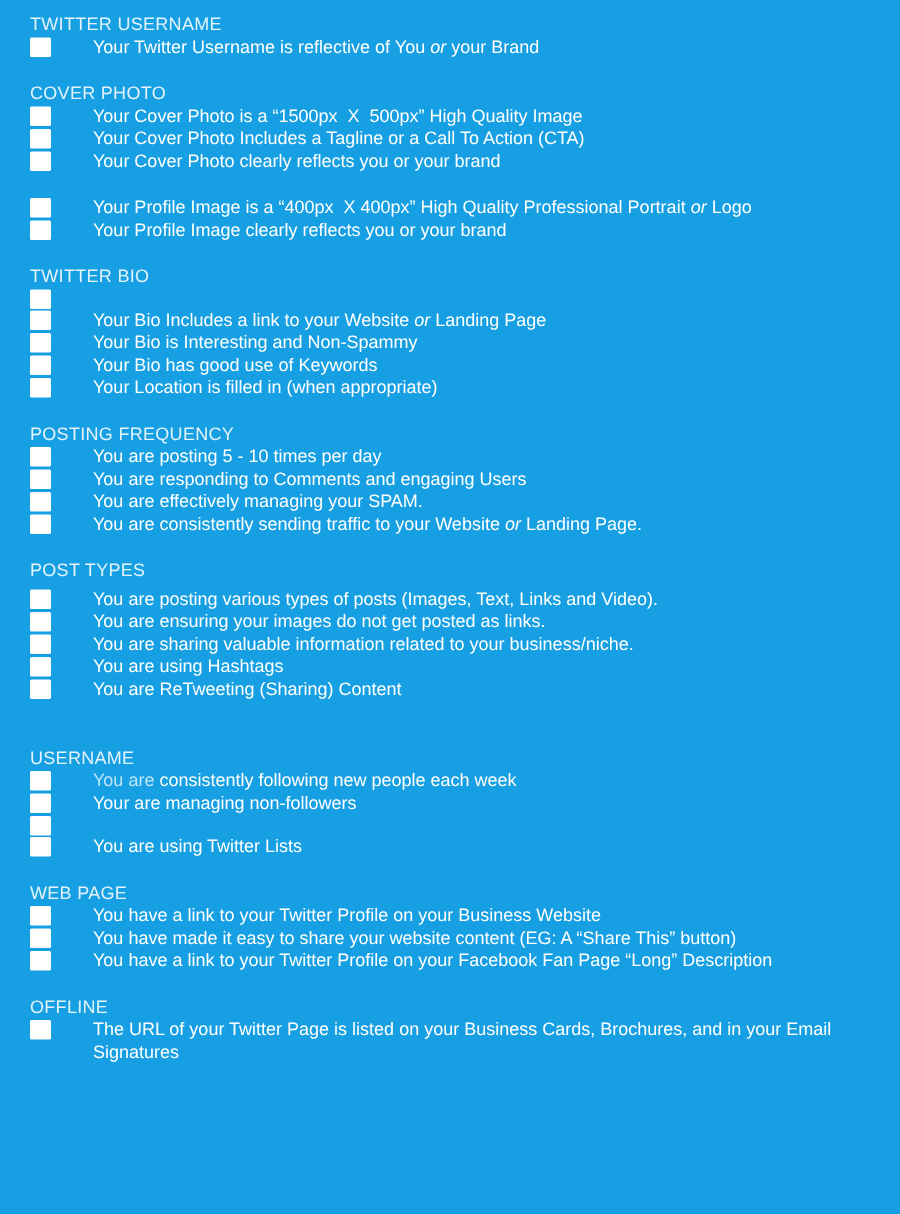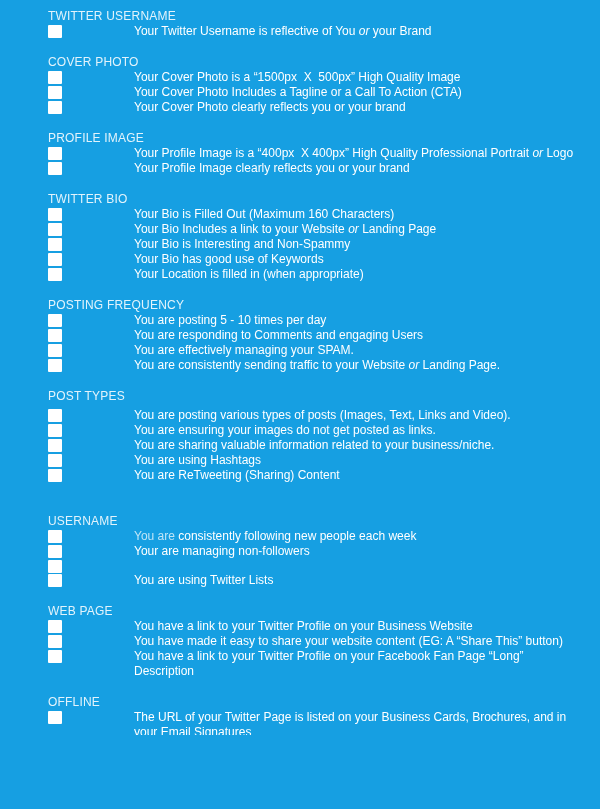--- a/index.html
+++ b/index.html
@@ -9,21 +9,21 @@
     background: #169FE2;
     color: #FFFFFF;
     font-family: "Liberation Sans", sans-serif;
     font-size: 12px;
     overflow: hidden;
   }
   .page {
     box-sizing: border-box;
     width: 600px;
     height: 735px;
-    padding: 9px 26px 0 48px;
+    padding: 9px 26px 0 20px;
     overflow: hidden;
   }
   .section { margin-bottom: 16px; }
   .section-title {
     line-height: 15px;
     letter-spacing: 0.2px;
     color: rgba(255,255,255,0.88);
   }
   .item {
     display: flex;
@@ -31,21 +31,21 @@
     line-height: 15px;
   }
   .checkbox {
     flex: 0 0 auto;
     width: 14px;
     height: 13px;
     background: #FFFFFF;
     border-radius: 1px;
     margin: 1px 28px 0 0;
   }
-  .item-text { white-space: pre-wrap; margin-left: 44px; }
+  .item-text { white-space: pre-wrap; }
   .item-text em { font-style: italic; }
   .item-text .dim { opacity: 0.72; }
   
   .section-post-types .section-title { margin-bottom: 4px; }
   .section-post-types { margin-bottom: 31px; }
 </style>
 </head>
 <body>
 
 <div class="page">
@@ -68,36 +68,34 @@
       <span class="checkbox"></span>
       <span class="item-text"><span>Your Cover Photo Includes a Tagline or a Call To Action (CTA)</span></span>
     </div>
     <div class="item">
       <span class="checkbox"></span>
       <span class="item-text"><span>Your Cover Photo clearly reflects you or your brand</span></span>
     </div>
   </div>
 
   <div class="section">
-    <div class="section-title">PROFILE IMAGE</div>
     <div class="item">
       <span class="checkbox"></span>
       <span class="item-text"><span>Your Profile Image is a “400px  X 400px” High Quality Professional Portrait </span><em>or</em><span> Logo</span></span>
     </div>
     <div class="item">
       <span class="checkbox"></span>
       <span class="item-text"><span>Your Profile Image clearly reflects you or your brand</span></span>
     </div>
   </div>
 
   <div class="section">
     <div class="section-title">TWITTER BIO</div>
     <div class="item">
       <span class="checkbox"></span>
-      <span class="item-text"><span>Your Bio is Filled Out (Maximum 160 Characters)</span></span>
     </div>
     <div class="item">
       <span class="checkbox"></span>
       <span class="item-text"><span>Your Bio Includes a link to your Website </span><em>or</em><span> Landing Page</span></span>
     </div>
     <div class="item">
       <span class="checkbox"></span>
       <span class="item-text"><span>Your Bio is Interesting and Non-Spammy</span></span>
     </div>
     <div class="item">

